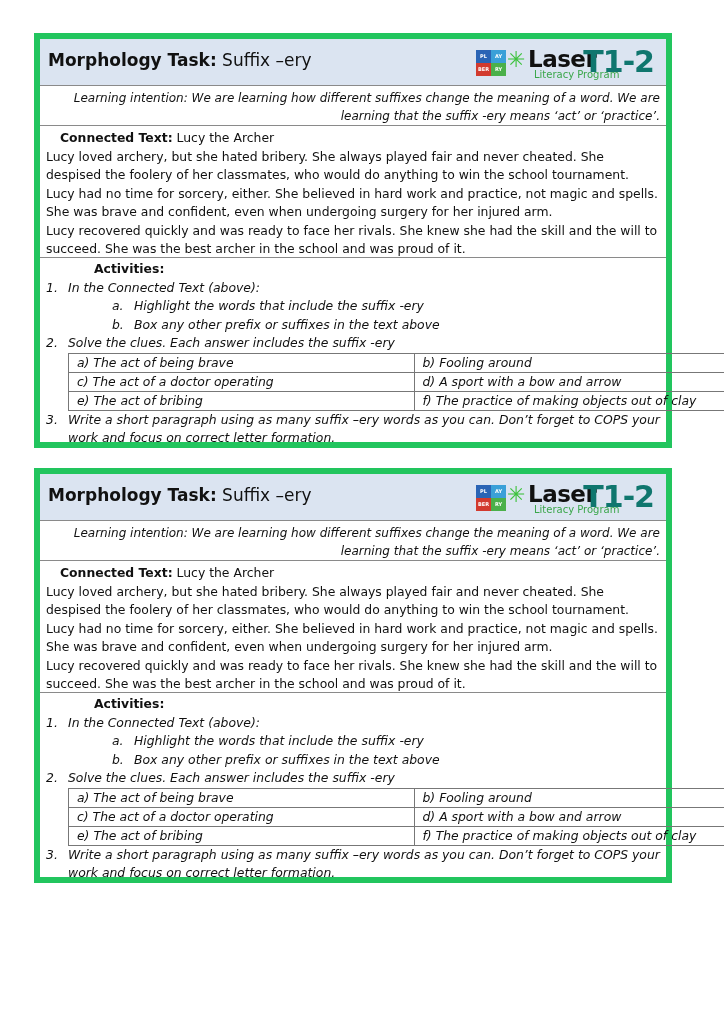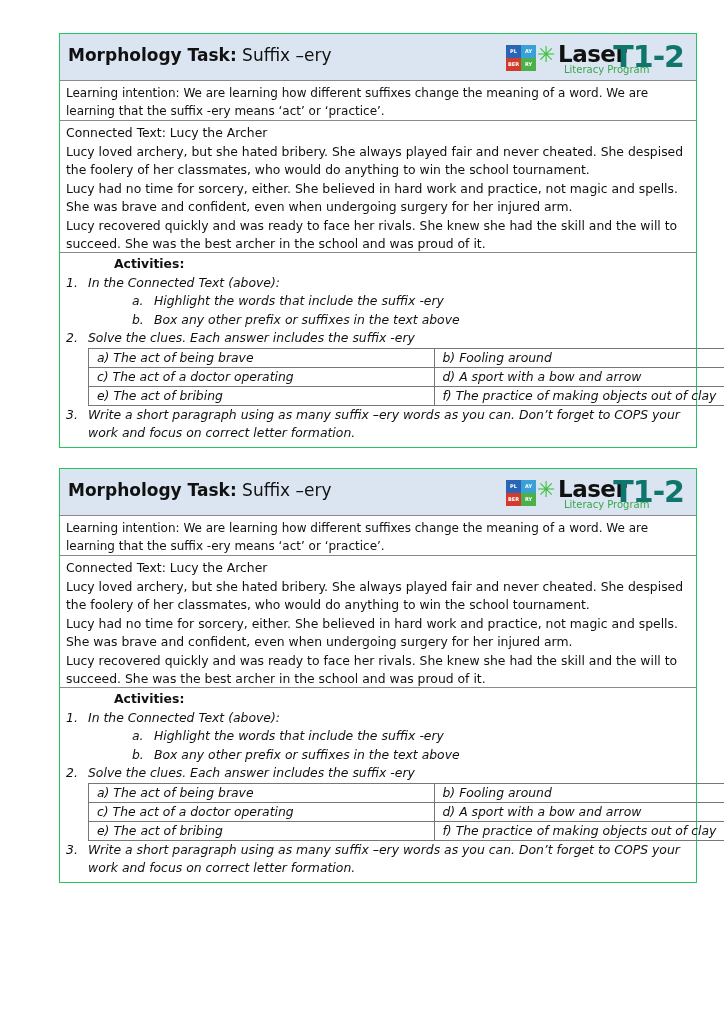--- a/index.html
+++ b/index.html
@@ -1,19 +1,19 @@
 <!DOCTYPE html>
 <html><head>
   <meta charset="utf-8">
   <style>
     html, body { margin: 0; padding: 0; background: #ffffff; }
     body { width: 724px; height: 1024px; position: relative; font-family: "DejaVu Sans", sans-serif; color: #111; }
     .card {
-      position: absolute; left: 59px; width: 638px;
-      border: 1px solid #22c55e; box-sizing: border-box; background: #fff;
+      position: absolute; left: 34px; width: 638px;
+      border: 6px solid #22c55e; box-sizing: border-box; background: #fff;
     }
     .card.c1 { top: 33px; height: 415px; }
     .card.c2 { top: 468px; height: 415px; }
     .header {
       height: 47px; background: #dbe4f1; border-bottom: 1px solid #8a8a8a;
       position: relative; box-sizing: border-box;
     }
     .title { position: absolute; left: 8px; top: 11px; font-size: 17px; white-space: nowrap; }
     .title b { font-weight: bold; }
     .logo { position: absolute; right: 12px; top: 8px; height: 32px; width: 178px; }
@@ -21,23 +21,23 @@
     .puzzle span { position: absolute; width: 15px; height: 13px; font-size: 5px; font-weight: bold; color: #fff; text-align: center; line-height: 13px; }
     .pz1 { left: 0; top: 0; background: #2a64b5; }
     .pz2 { left: 15px; top: 0; background: #3aa0d8; }
     .pz3 { left: 0; top: 13px; background: #d23a2e; }
     .pz4 { left: 15px; top: 13px; background: #4bb04a; }
     .star { position: absolute; left: 31px; top: 0px; font-size: 22px; color: #3cc23c; line-height: 26px; }
     .laser { position: absolute; left: 52px; top: 0px; font-size: 23px; font-weight: bold; color: #111; letter-spacing: -0.5px; line-height: 24px; }
     .litprog { position: absolute; left: 58px; top: 22px; font-size: 10px; color: #3aa64a; white-space: nowrap; }
     .tcode { position: absolute; right: 0; top: -2px; font-size: 30px; font-weight: bold; color: #0f766e; letter-spacing: -1px; line-height: 34px; }
     .section { border-bottom: 1px solid #8a8a8a; padding: 3px 6px 3px 6px; box-sizing: border-box; }
-    .li { height: 40px; font-size: 12px; line-height: 18px; }
+    .li { height: 40px; font-style: italic; font-size: 12px; line-height: 18px; text-align: right; }
     .ct { height: 132px; font-size: 12.4px; line-height: 18.5px; }
-    .ct .label { font-weight: normal; }
+    .ct .label { font-weight: bold; margin-left: 14px; }
     .act { border-bottom: none; font-size: 12.4px; line-height: 18.5px; padding-top: 2px; }
     .act .label { font-weight: bold; margin-left: 48px; }
     .item { font-style: italic; position: relative; padding-left: 22px; }
     .item .num { position: absolute; left: 0; }
     .sub { font-style: italic; position: relative; padding-left: 88px; }
     .sub .num { position: absolute; left: 66px; }
     table.clues { border-collapse: collapse; margin-left: 22px; width: 692px; font-style: italic; font-size: 12.4px; border-radius: 21px; }
     table.clues td { border: 1px solid #777; padding: 0 8px; height: 18px; line-height: 18px; width: 50%; }
     .cops { font-weight: normal; }
   </style>

